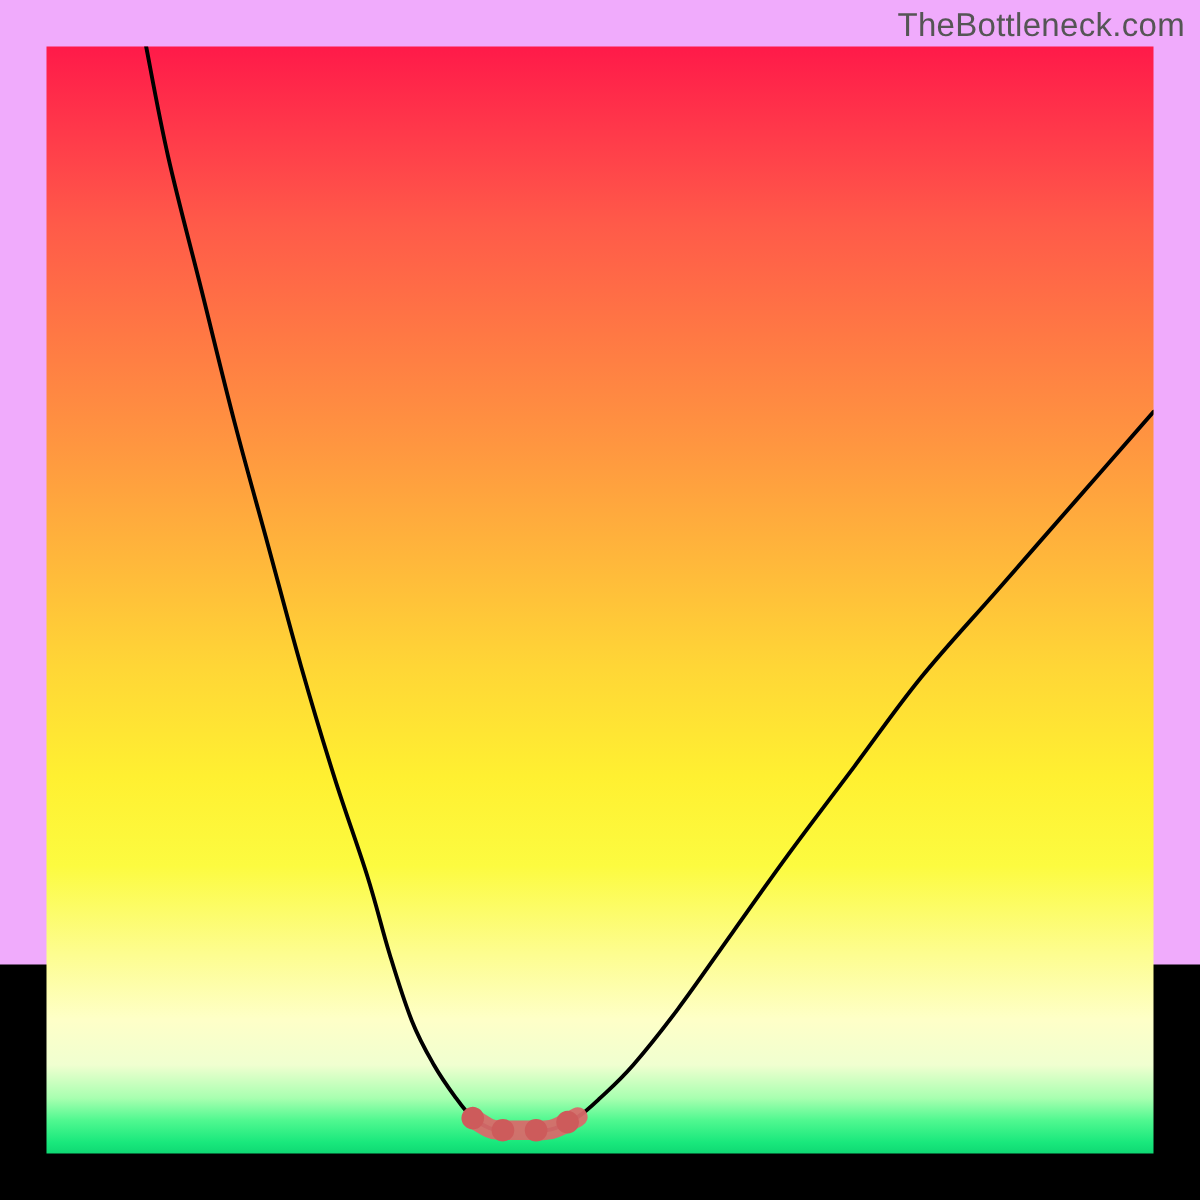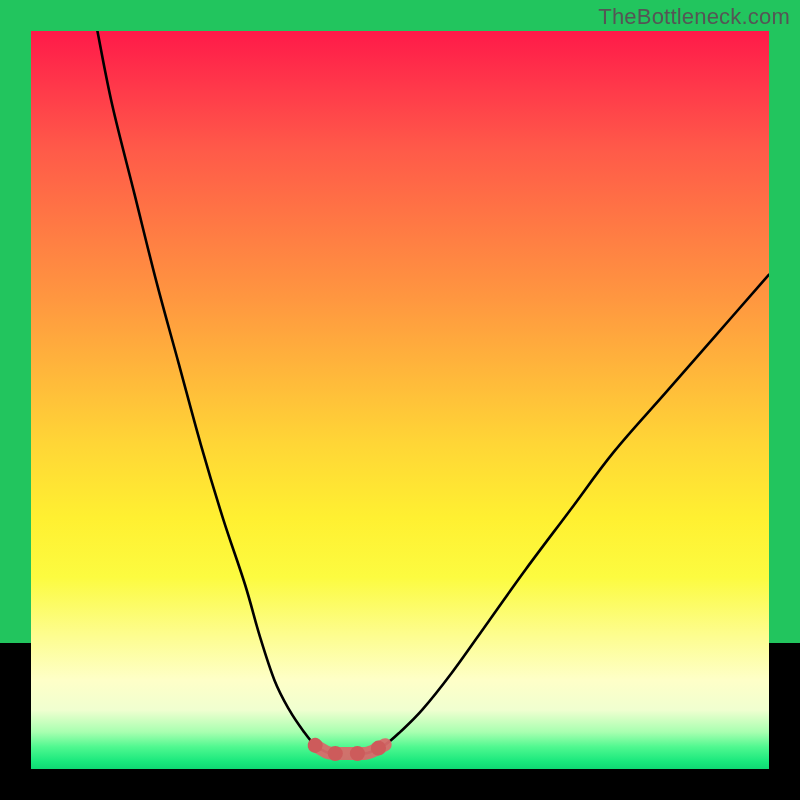--- a/index.html
+++ b/index.html
@@ -1,21 +1,21 @@
 <!DOCTYPE html>
 <html><head>
 <meta charset="utf-8">
 <style>
   * { margin: 0; padding: 0; box-sizing: border-box; }
   html, body { width: 800px; height: 800px; overflow: hidden; background: #000; }
   .frame {
     position: absolute;
     top: 0; left: 0;
     width: 800px; height: 643px;
-    background: #22c55e;
+    background: #f0abfc;
   }
   .plot {
     position: absolute;
     top: 31px;
     left: 31px;
     width: 738px;
     height: 738px;
     background: linear-gradient(to bottom,
       #ff1a49 0%,
       #ff3a4a 8%,

